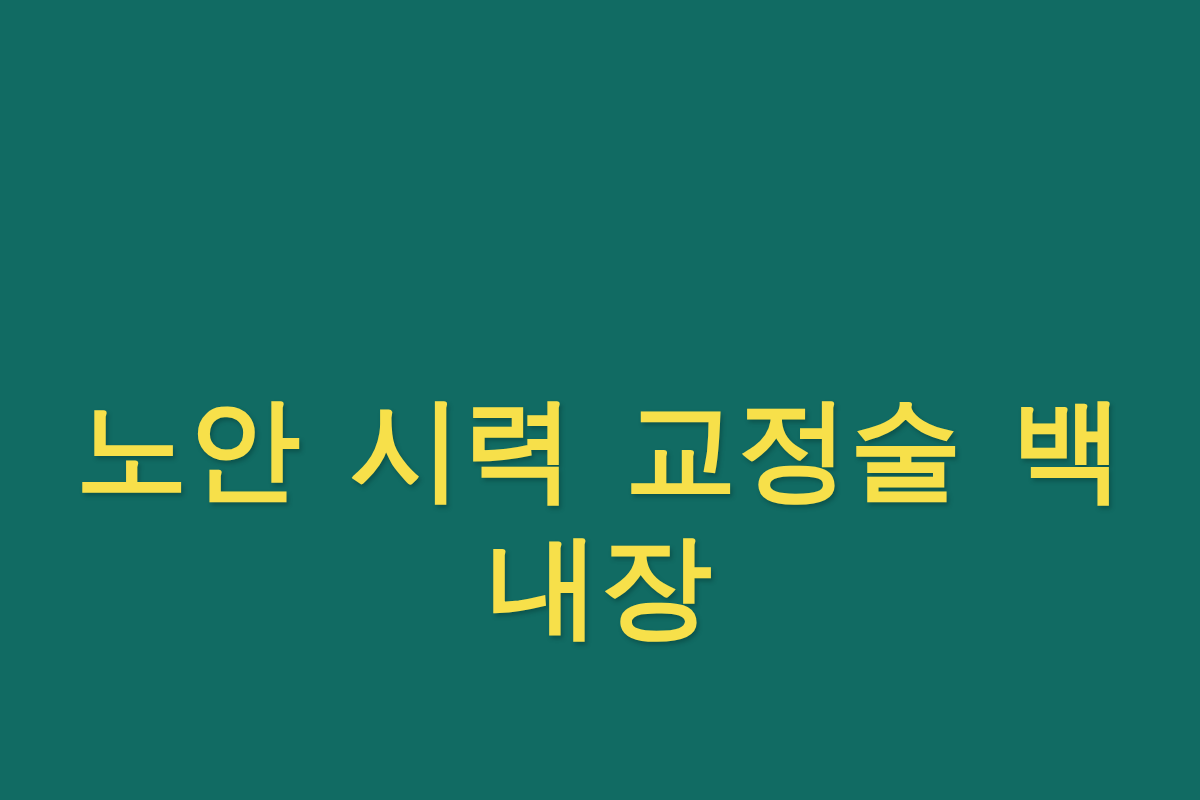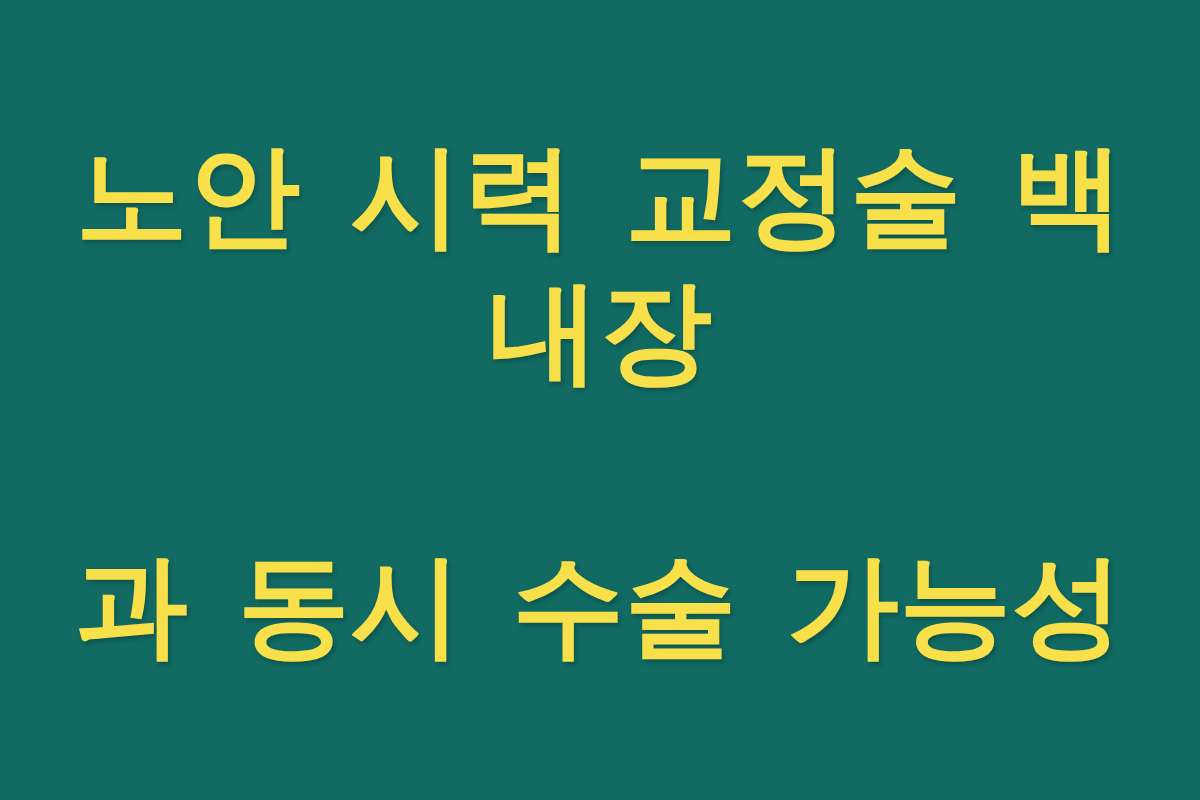--- a/index.html
+++ b/index.html
@@ -13,21 +13,21 @@
     overflow: hidden;
     font-family: "Liberation Sans", sans-serif;
   }
 
   #banner {
     position: relative;
     width: 1200px;
     height: 800px;
     box-sizing: border-box;
     display: flex;
-    align-items: flex-start;
+    align-items: flex-end;
     justify-content: center;
     background-color: #116b63;
   }
 
   #headline {
     width: 1100px;
     text-align: center;
     color: #f7e04a;
     font-family: "DejaVu Sans", "Liberation Sans", sans-serif;
     font-size: 112px;
@@ -46,15 +46,14 @@
   .headline-line {
     display: block;
   }
 </style>
 </head>
 <body>
 
 <div id="banner" style="background-color: rgb(17, 107, 99);">
   <h1 id="headline" style="color: rgb(247, 224, 74);">
     <span class="headline-line">노안 시력 교정술 백내장</span>
-    <span class="headline-line">과 동시 수술 가능성</span>
   </h1>
 </div>
 
 </body></html>

